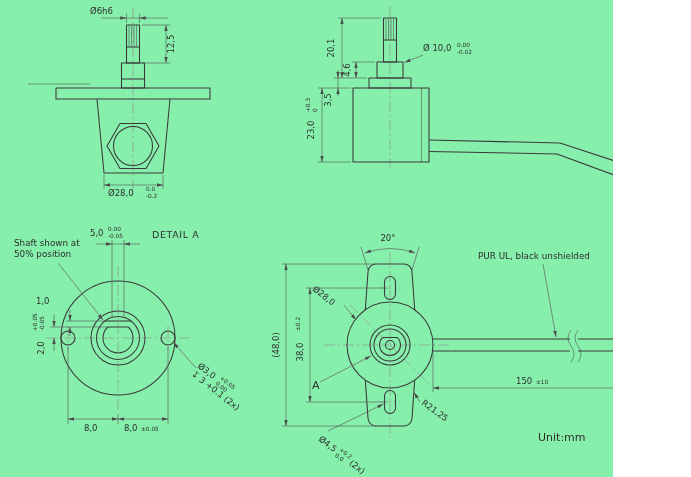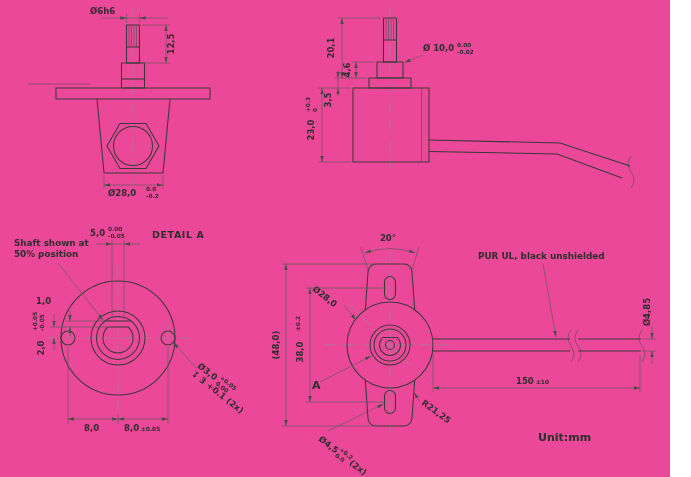--- a/index.html
+++ b/index.html
@@ -1,16 +1,16 @@
 <!DOCTYPE html>
 <html><head>
 <meta charset="utf-8">
 <style>
   html,body{margin:0;padding:0;background:#fff;}
-  .sheet{width:670px;height:477px;background:#ec4899;position:relative;overflow:hidden;font-weight:bold;}
+  .sheet{width:613px;height:477px;background:#86efac;position:relative;overflow:hidden;}
   svg{display:block}
   text{font-family:"DejaVu Sans","Liberation Sans",sans-serif;fill:#2e2e2e;}
   .t{font-size:8.5px}
   .ts{font-size:5.8px}
   .tn{font-size:8.8px}
   .tt{font-size:9.5px;letter-spacing:.6px}
   .tu{font-size:11px}
   .ol{stroke:#3a3a3a;stroke-width:1.05;fill:none;stroke-linejoin:round}
   .thin{stroke:#4a4a4a;stroke-width:.55;fill:none}
   .cl{stroke:#8f8f8f;stroke-width:.65;fill:none;stroke-dasharray:11 3 2 3}

